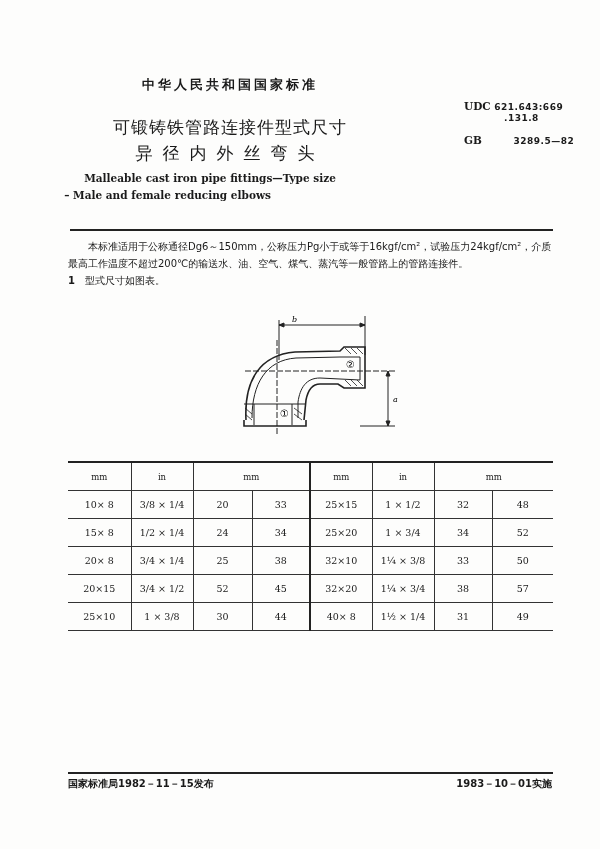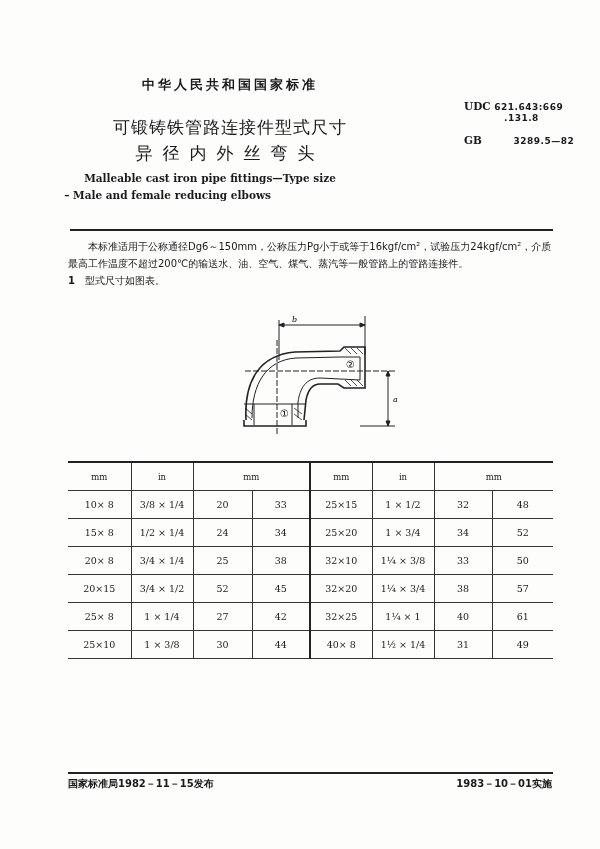--- a/index.html
+++ b/index.html
@@ -151,30 +151,20 @@
     <td>20×15</td>
         <td>3/4 × 1/2</td>
         <td>52</td>
         <td>45</td>
     <td class="mid">32×20</td>
         <td>1¼ × 3/4</td>
         <td>38</td>
         <td>57</td>
   </tr>
   <tr class="row">
-    <td>25× 8</td>
-        <td>1 × 1/4</td>
-        <td>27</td>
-        <td>42</td>
-    <td class="mid">32×25</td>
-        <td>1¼ × 1</td>
-        <td>40</td>
-        <td>61</td>
-  </tr>
-  <tr class="row">
     <td>25×10</td>
         <td>1 × 3/8</td>
         <td>30</td>
         <td>44</td>
     <td class="mid">40× 8</td>
         <td>1½ × 1/4</td>
         <td>31</td>
         <td>49</td>
   </tr>
 </tbody>

